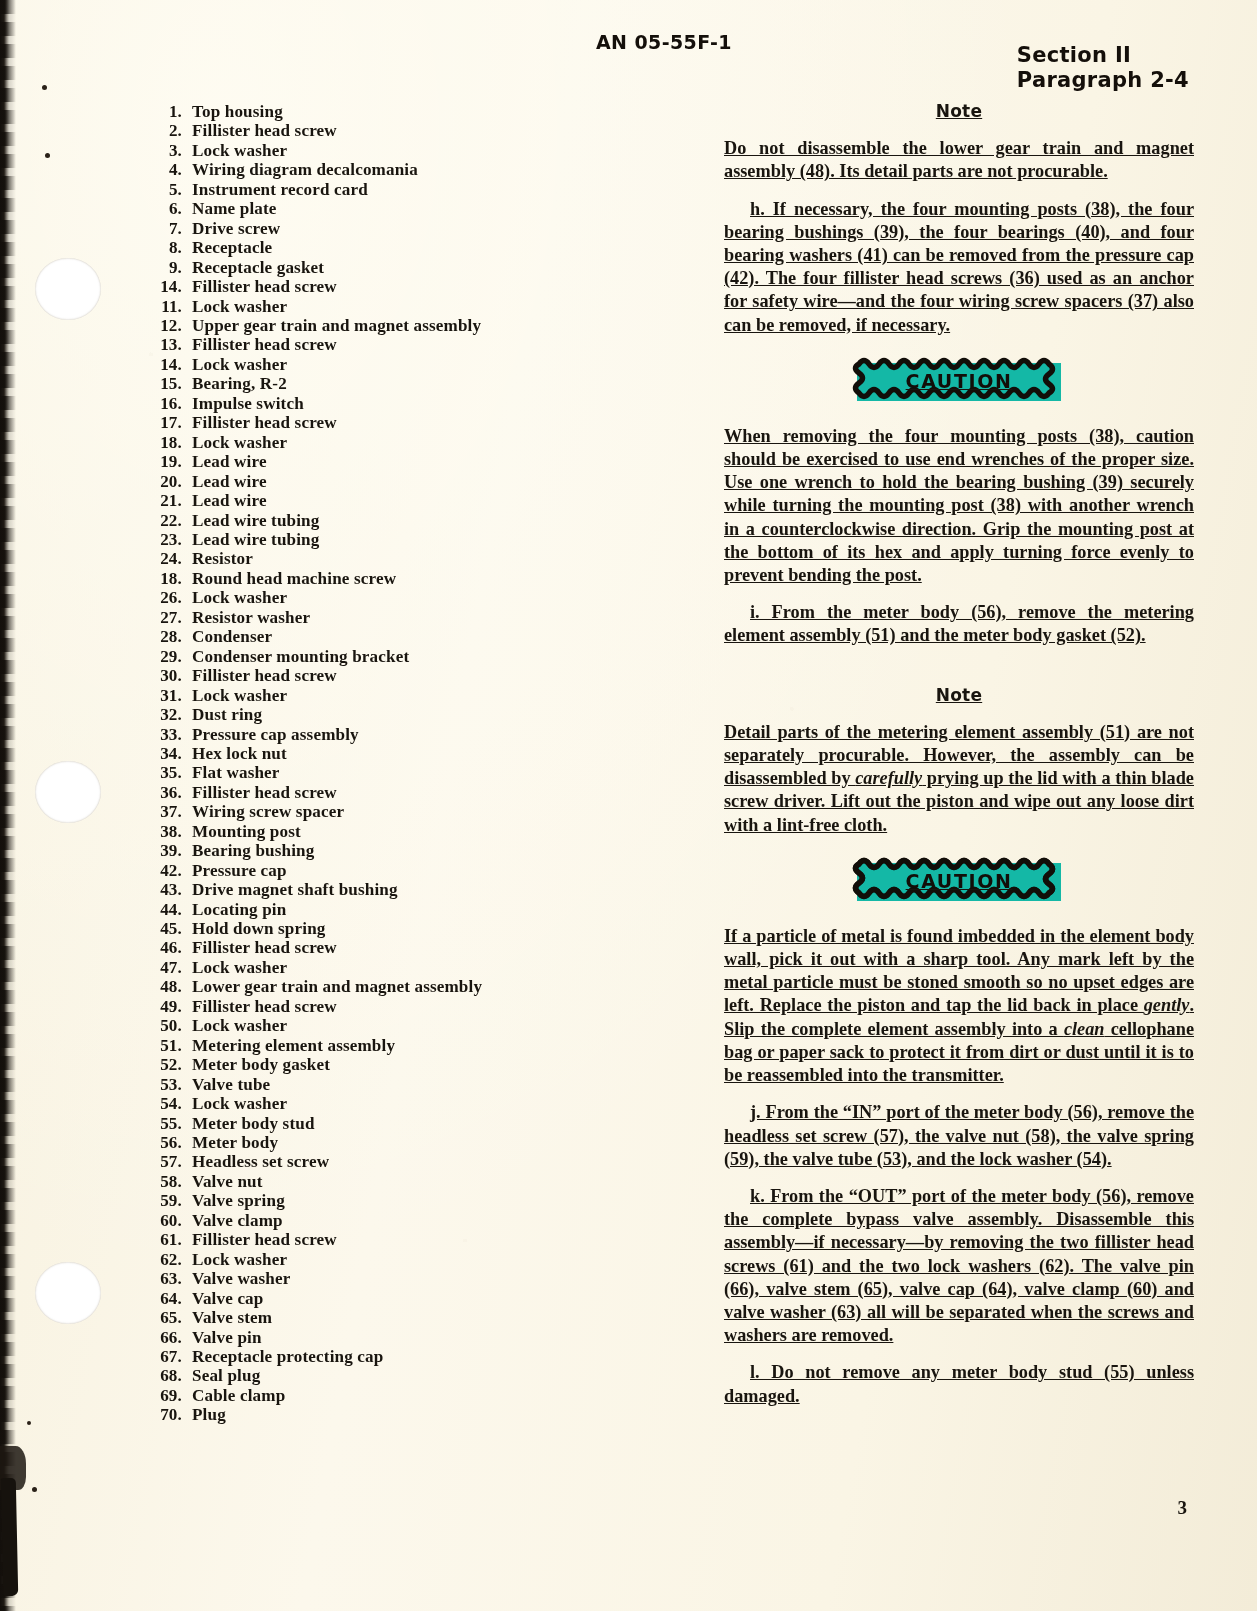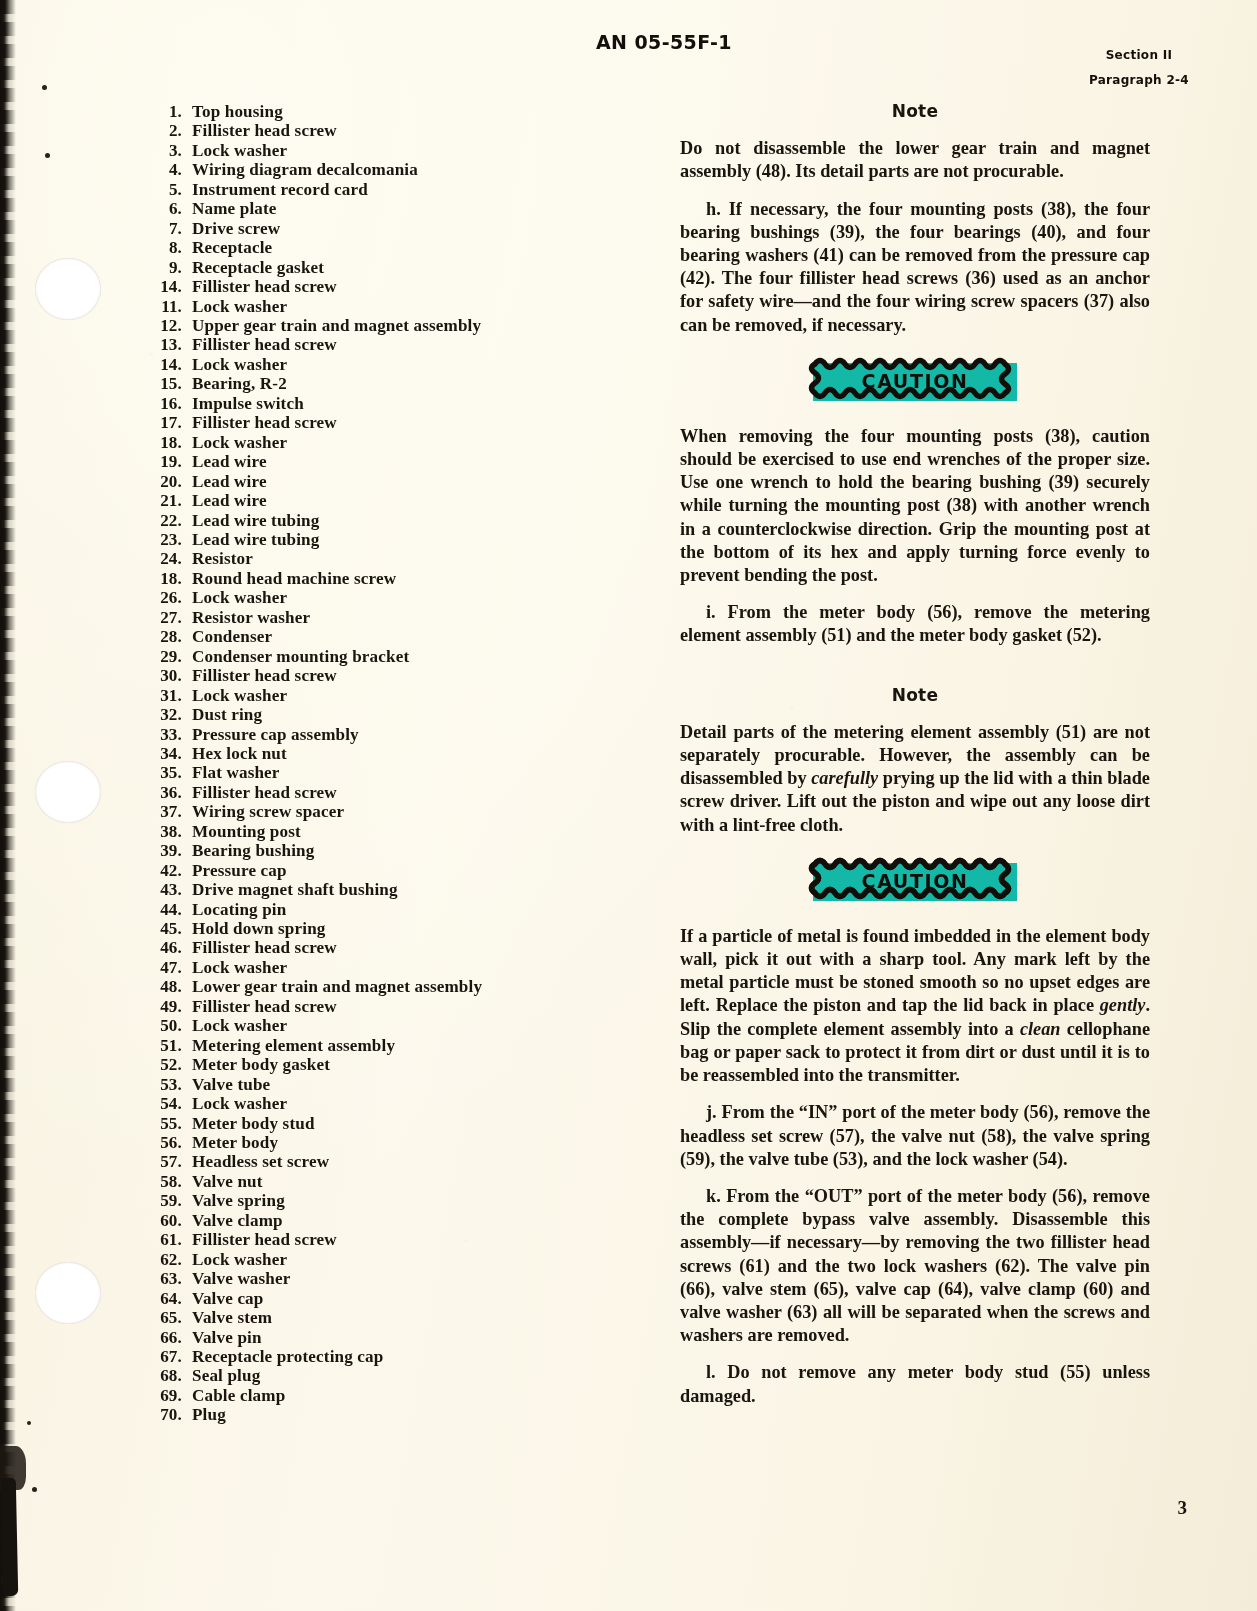--- a/index.html
+++ b/index.html
@@ -85,24 +85,24 @@
     left: 596px; top: 31px;
     font-family: "DejaVu Sans", "Liberation Sans", sans-serif;
     font-weight: bold;
     font-size: 19px;
     letter-spacing: 0.4px;
     color: #140f0a;
   }
   .hdr-right {
     position: absolute;
     right: 68px; top: 43px;
-    text-align: center;
+    text-align: left;
     font-family: "DejaVu Sans", "Liberation Sans", sans-serif;
     font-weight: bold;
-    font-size: 12px;
+    font-size: 21px;
     line-height: 25px;
     letter-spacing: 0.3px;
     color: #140f0a;
   }
 
   
   .parts-list {
     position: absolute;
     left: 148px; top: 102px;
     width: 420px;
@@ -123,26 +123,27 @@
     text-align: right;
     flex: none;
   }
   .parts-list .lbl {
     padding-left: 10px;
   }
 
   
   .rcol {
     position: absolute;
-    left: 666px; top: 100px;
+    left: 710px; top: 100px;
     width: 498px;
     font-size: 18.3px;
     line-height: 23.2px;
     font-weight: bold;
     text-align: justify;
+    text-decoration: underline;
   }
   .rcol p { margin: 14px; }
   .note-head {
     text-align: center;
     font-family: "DejaVu Sans", "Liberation Sans", sans-serif;
     font-weight: bold;
     font-size: 17px;
     letter-spacing: 0.2px;
     margin: 0 0 4px 0;
   }

